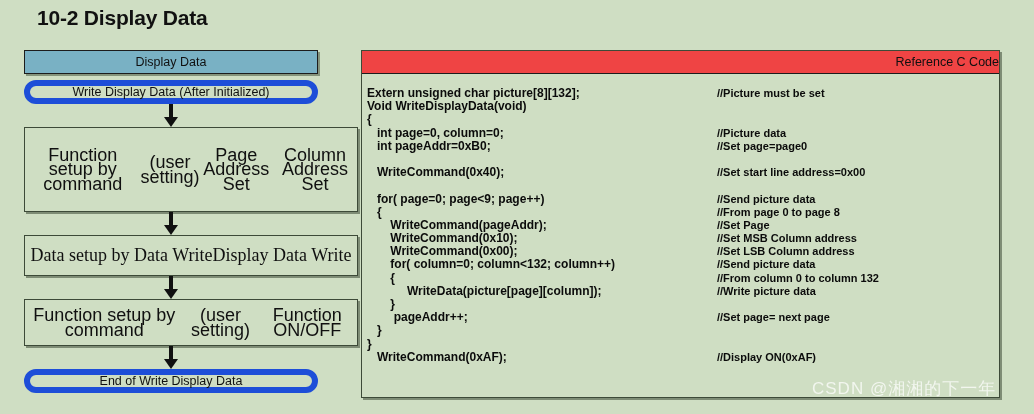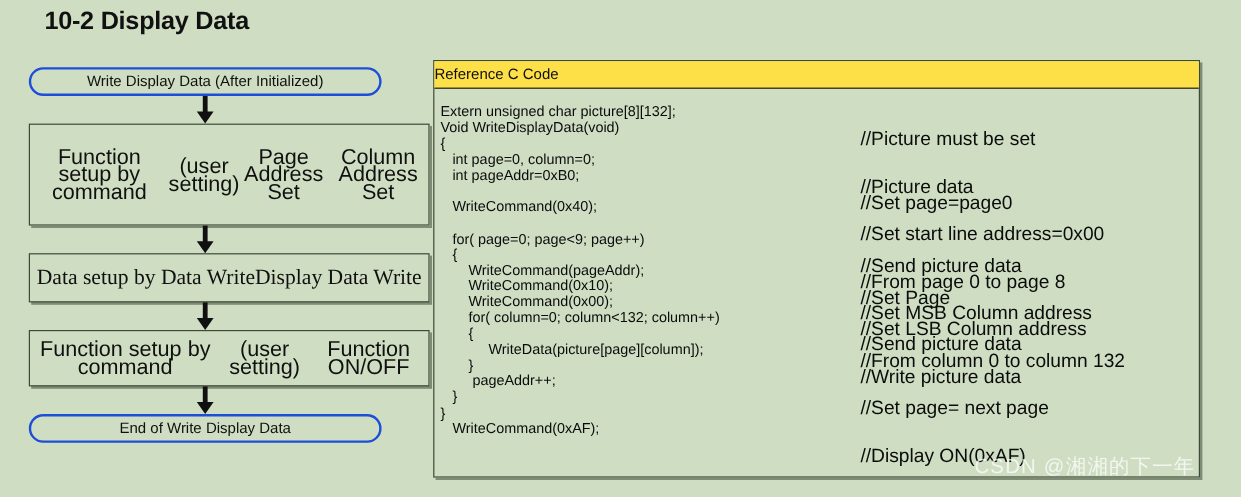--- a/index.html
+++ b/index.html
@@ -47,21 +47,21 @@
     align-items: center;
     justify-content: center;
     font-size: 12.5px;
     color: #101010;
   }
 
   .flow-pill {
     box-sizing: border-box;
     width: 294px;
     height: 24px;
-    border: 2px solid #1d4ed8;
+    border: 6px solid #1d4ed8;
     border-radius: 13px;
     background: transparent;
     display: flex;
     align-items: center;
     justify-content: center;
     font-size: 12.5px;
     color: #101010;
     white-space: nowrap;
   }
 
@@ -124,25 +124,25 @@
     box-shadow: 2px 2px 0 rgba(60,72,52,.55);
     background: transparent;
   }
   #code-panel-header {
     box-sizing: border-box;
     position: absolute;
     left: 0;
     top: 0;
     width: 637px;
     height: 23px;
-    background: #fde047;
+    background: #ef4444;
     border-bottom: 1px solid #1c1c1c;
     display: flex;
     align-items: center;
-    justify-content: flex-start;
+    justify-content: flex-end;
     font-size: 12.5px;
     color: #101010;
   }
   #code-body {
     position: absolute;
     left: 0;
     top: 23px;
     right: 0;
     bottom: 0;
   }
@@ -152,47 +152,49 @@
     left: 5px;
     font-size: 12px;
     line-height: 13.2px;
     color: #0b0b0b;
     white-space: pre;
   }
   .comment-col {
     position: absolute;
     top: 13px;
     left: 355px;
-    font-size: 16px;
+    font-size: 11px;
     line-height: 13.2px;
     color: #0b0b0b;
     white-space: pre;
-    margin-top: 23px;
-  }
-  .code-line { height: 13.2px; }
+  }
+  .code-line { height: 13.2px; font-weight: bold; }
 
   
   #watermark {
     position: absolute;
     left: 812px;
     top: 377px;
     font-size: 17px;
     color: rgba(255,255,255,.72);
     letter-spacing: 1px;
     white-space: nowrap;
     pointer-events: none;
   }
 </style>
 </head>
 <body>
 
 <div id="page-title">10-2 Display Data</div>
 
 <div id="flow-column">
 
+  <div class="flow-header">
+    <span>Display Data</span>
+  </div>
 
   <div class="gap-6"></div>
 
   <div class="flow-pill">
     <span>Write Display Data (After Initialized)</span>
   </div>
 
   <div class="arrow">
     <div class="shaft"></div>
     <div class="head"></div>

